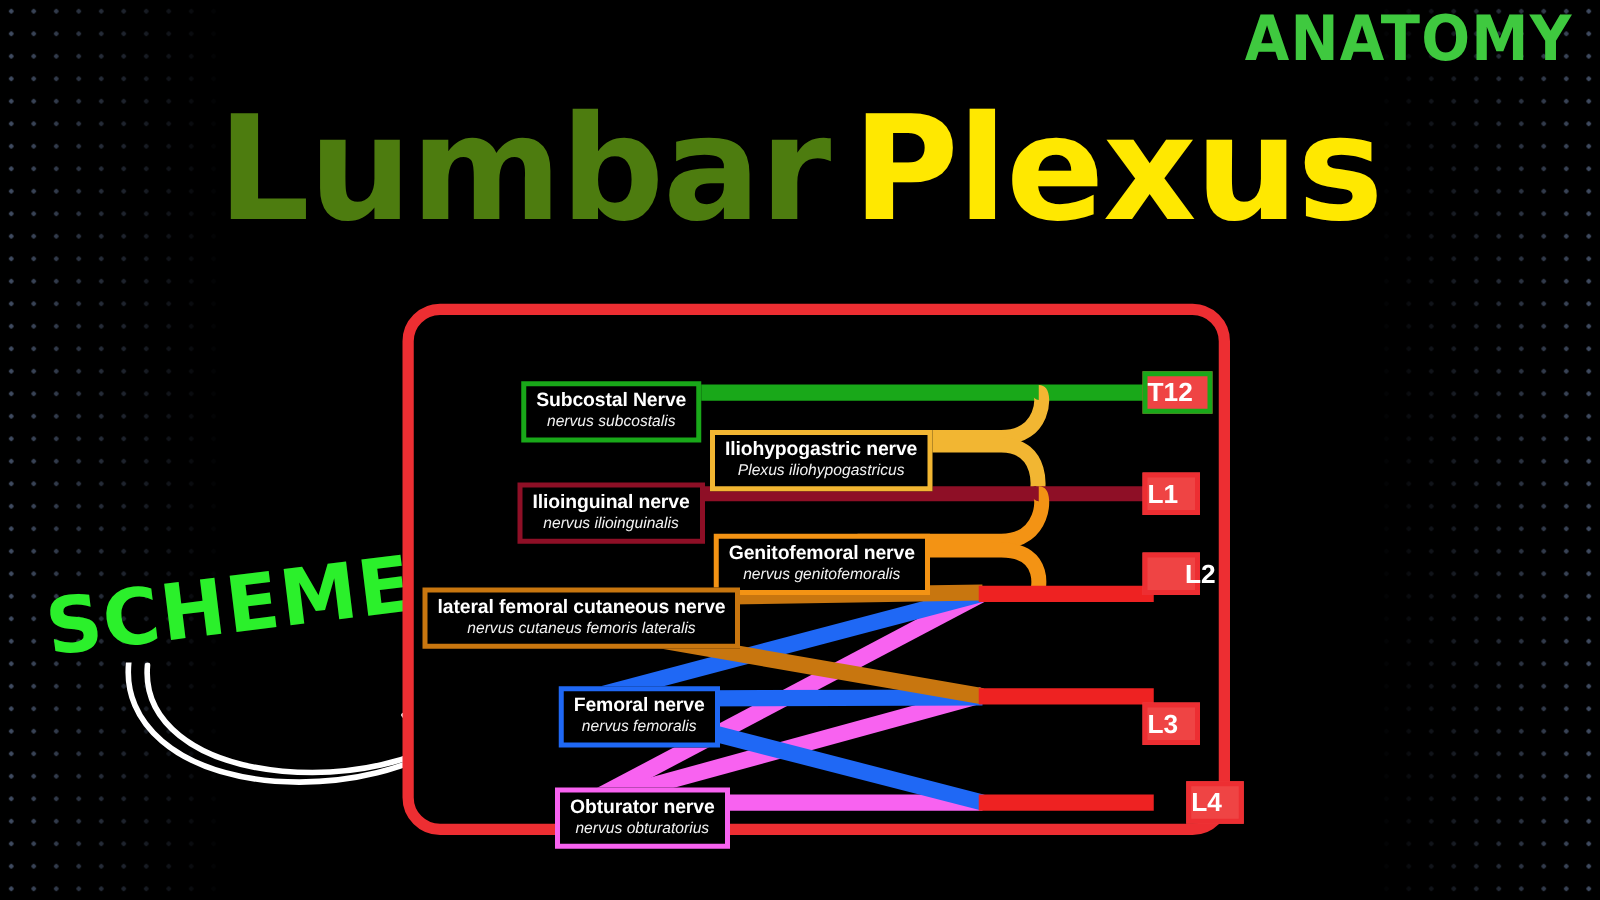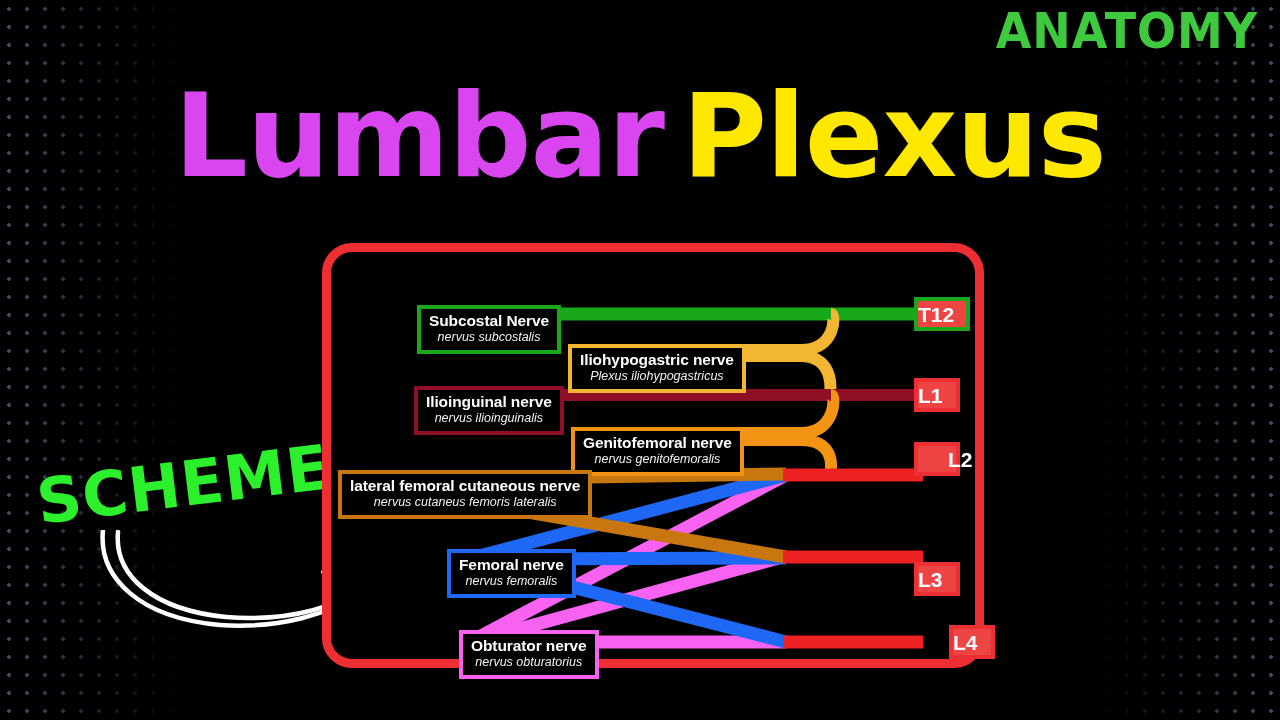--- a/index.html
+++ b/index.html
@@ -35,21 +35,21 @@
     transform-origin:right top;
   }
 
   .title {
     position:absolute; left:0; right:0; top:78px;
     text-align:center; line-height:1;
     font-family:"DejaVu Sans", sans-serif;
     font-weight:bold; font-size:116px; letter-spacing:-1px;
     white-space:nowrap;
   }
-  .title .w1 { color:#d946ef; }
+  .title .w1 { color:#4d7c0f; }
   .title .w2 { color:#ffe800; margin-left:18px; }
 
   .scheme {
     position:absolute; left:36px; top:448px;
     font-family:"DejaVu Sans", sans-serif;
     font-weight:bold; font-size:62px; color:#2bf02b;
     transform:rotate(-7deg); letter-spacing:1px;
   }
   .arrow-svg { position:absolute; left:80px; top:530px; }
 
@@ -171,21 +171,21 @@
   <div class="nbox" style="left:7px; top:206px; border-color:#c8760f;">
     <span class="en">lateral femoral cutaneous nerve</span>
     <span class="la">nervus cutaneus femoris lateralis</span>
   </div>
 
   <div class="nbox" style="left:116px; top:285px; border-color:#1f68f5;">
     <span class="en">Femoral nerve</span>
     <span class="la">nervus femoralis</span>
   </div>
 
-  <div class="nbox" style="left:128px; top:366px; border-color:#f862f0;">
+  <div class="nbox" style="left:113px; top:366px; border-color:#f862f0;">
     <span class="en">Obturator nerve</span>
     <span class="la">nervus obturatorius</span>
   </div>
 
   <div class="lbox" style="left:583px; top:45px; border-color:#19a819; width:56px;">
     <span>T12</span>
   </div>
   <div class="lbox" style="left:583px; top:126px;">
     <span>L1</span>
   </div>

